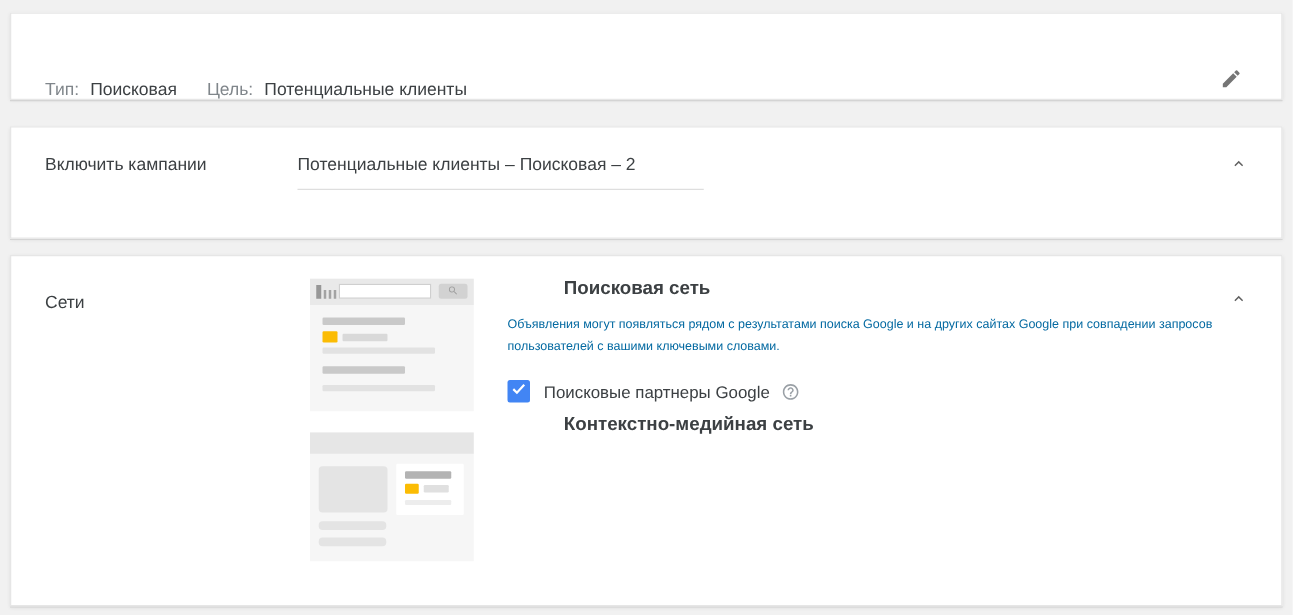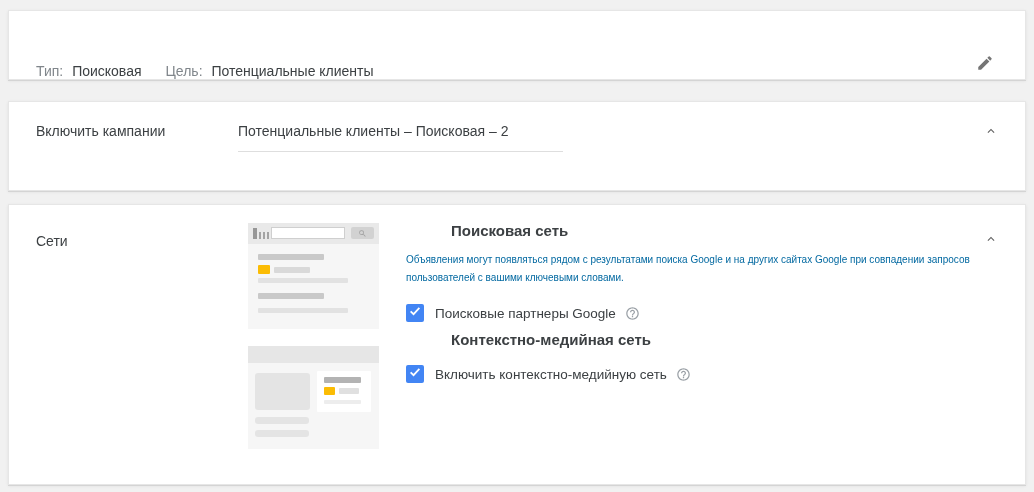--- a/index.html
+++ b/index.html
@@ -159,35 +159,20 @@
     <span class="il" style="left:76px;top:31px;width:37px;height:6px;background:#b3b3b3"></span>
     <span class="il" style="left:76px;top:41px;width:11px;height:8px;background:#FBBC04"></span>
     <span class="il" style="left:91px;top:42px;width:20px;height:6px;background:#e0e0e0"></span>
     <span class="il" style="left:76px;top:54px;width:37px;height:4px;background:#ededed"></span>
     <span class="il" style="left:7px;top:71px;width:54px;height:7px;background:#e4e4e4;border-radius:3px"></span>
     <span class="il" style="left:7px;top:84px;width:54px;height:7px;background:#e4e4e4;border-radius:3px"></span>
   </div>
 
   <div class="net-text" style="top:126px">
     <div class="net-title">Контекстно-медийная сеть</div>
-    <div class="check-row">
-      <span class="checkbox">
-        <span>
-          <svg width="14" height="14" viewBox="0 0 24 24">
-              <path fill="none" stroke="#ffffff" stroke-width="3" d="M4.5 12.5l5 5 10-11"></path>
-            </svg>
-        </span>
-      </span>
-      <span class="check-label">Включить контекстно-медийную сеть</span>
-      <span class="help-icon">
-        <svg width="15" height="15" viewBox="0 0 24 24" fill="#9aa0a6">
-            <path d="M11 18h2v-2h-2v2zm1-16C6.48 2 2 6.48 2 12s4.48 10 10 10 10-4.48 10-10S17.52 2 12 2zm0 18c-4.41 0-8-3.59-8-8s3.59-8 8-8 8 3.59 8 8-3.59 8-8 8zm0-14c-2.21 0-4 1.79-4 4h2c0-1.1.9-2 2-2s2 .9 2 2c0 2-3 1.75-3 5h2c0-2.25 3-2.5 3-5 0-2.21-1.79-4-4-4z"></path>
-          </svg>
-      </span>
-    </div>
   </div>
 
   <button class="icon-btn chevron-btn">
     <span>
       <svg width="14" height="14" viewBox="0 0 24 24" fill="#616161">
           <path d="M7.41 15.41L12 10.83l4.59 4.58L18 14l-6-6-6 6z"></path>
         </svg>
     </span>
   </button>
 </div>

